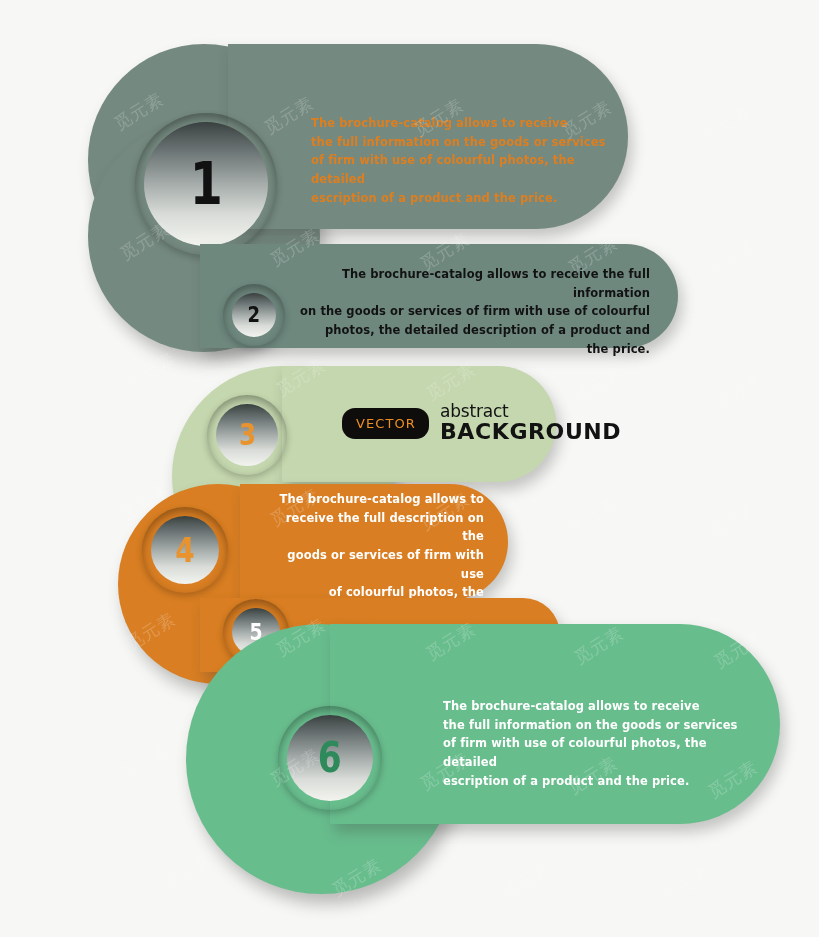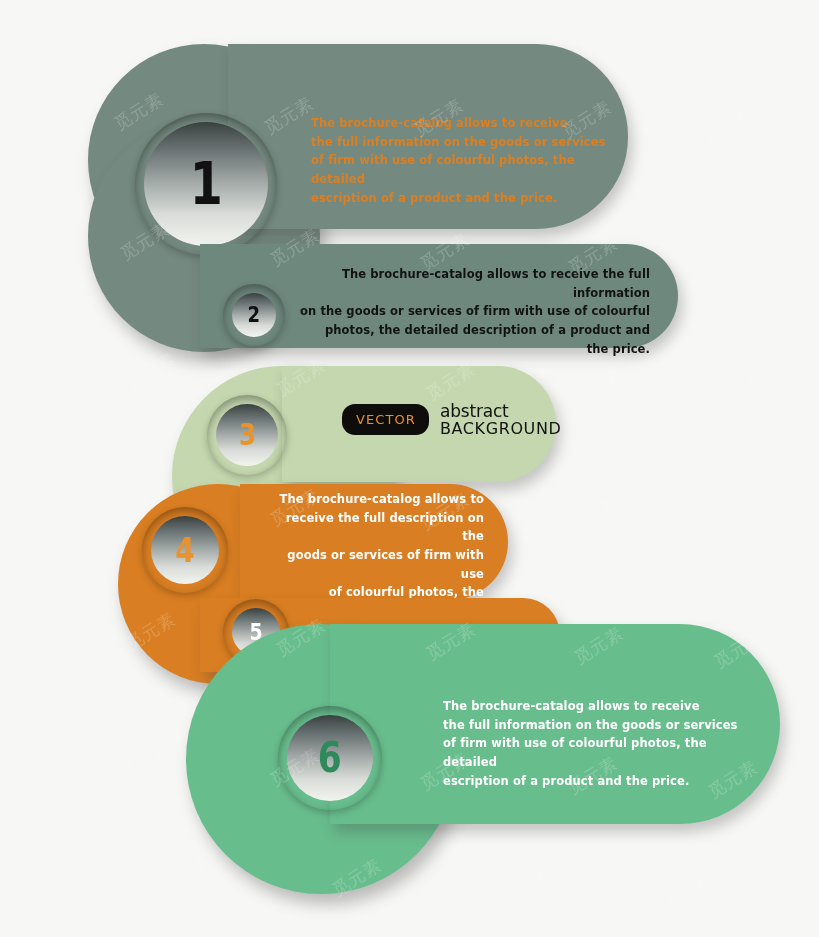--- a/index.html
+++ b/index.html
@@ -123,21 +123,21 @@
   #medal3      { left: 216px; top: 404px; width: 62px; height: 62px; }
   #medal3 span { font-size: 30px; color: #e8932d; }
   #tag3        { position: absolute; left: 342px; top: 402px; z-index: 45; display: flex; align-items: center; gap: 11px; }
   #tag3 .chip  {
     background: #0e0d0b; color: #ef8f22; border-radius: 13px;
     padding: 8px 13px 8px 14px; font-family: "DejaVu Sans", sans-serif;
     font-weight: normal; font-size: 13px; letter-spacing: 1.1px;
   }
   #tag3 .stack { font-family: "DejaVu Sans", sans-serif; color: #121212; line-height: 1.08; }
   #tag3 .stack .l1 { font-size: 17px; font-weight: normal; letter-spacing: -0.2px; }
-  #tag3 .stack .l2 { font-size: 16px; font-weight: normal; letter-spacing: 0.6px; }
+  #tag3 .stack .l2 { font-size: 22px; font-weight: bold; letter-spacing: 0.6px; }
 
   
   #band4-bulge { left: 118px; top: 484px; width: 200px; height: 200px; background: #d97e22; }
   #band4-bar   { left: 240px; top: 484px; width: 268px; height: 116px; background: #d97e22; border-radius: 0 58px 58px 0; }
   #medal4      { left: 151px; top: 516px; width: 68px; height: 68px; }
   #medal4 span { font-size: 34px; color: #e8932d; }
   #copy4       { left: 272px; top: 490px; width: 212px; color: #ffffff; text-align: right; }
 
   
   #band5-bar   { left: 200px; top: 598px; width: 360px; height: 74px; background: #d97e22; border-radius: 0 37px 37px 0; }

